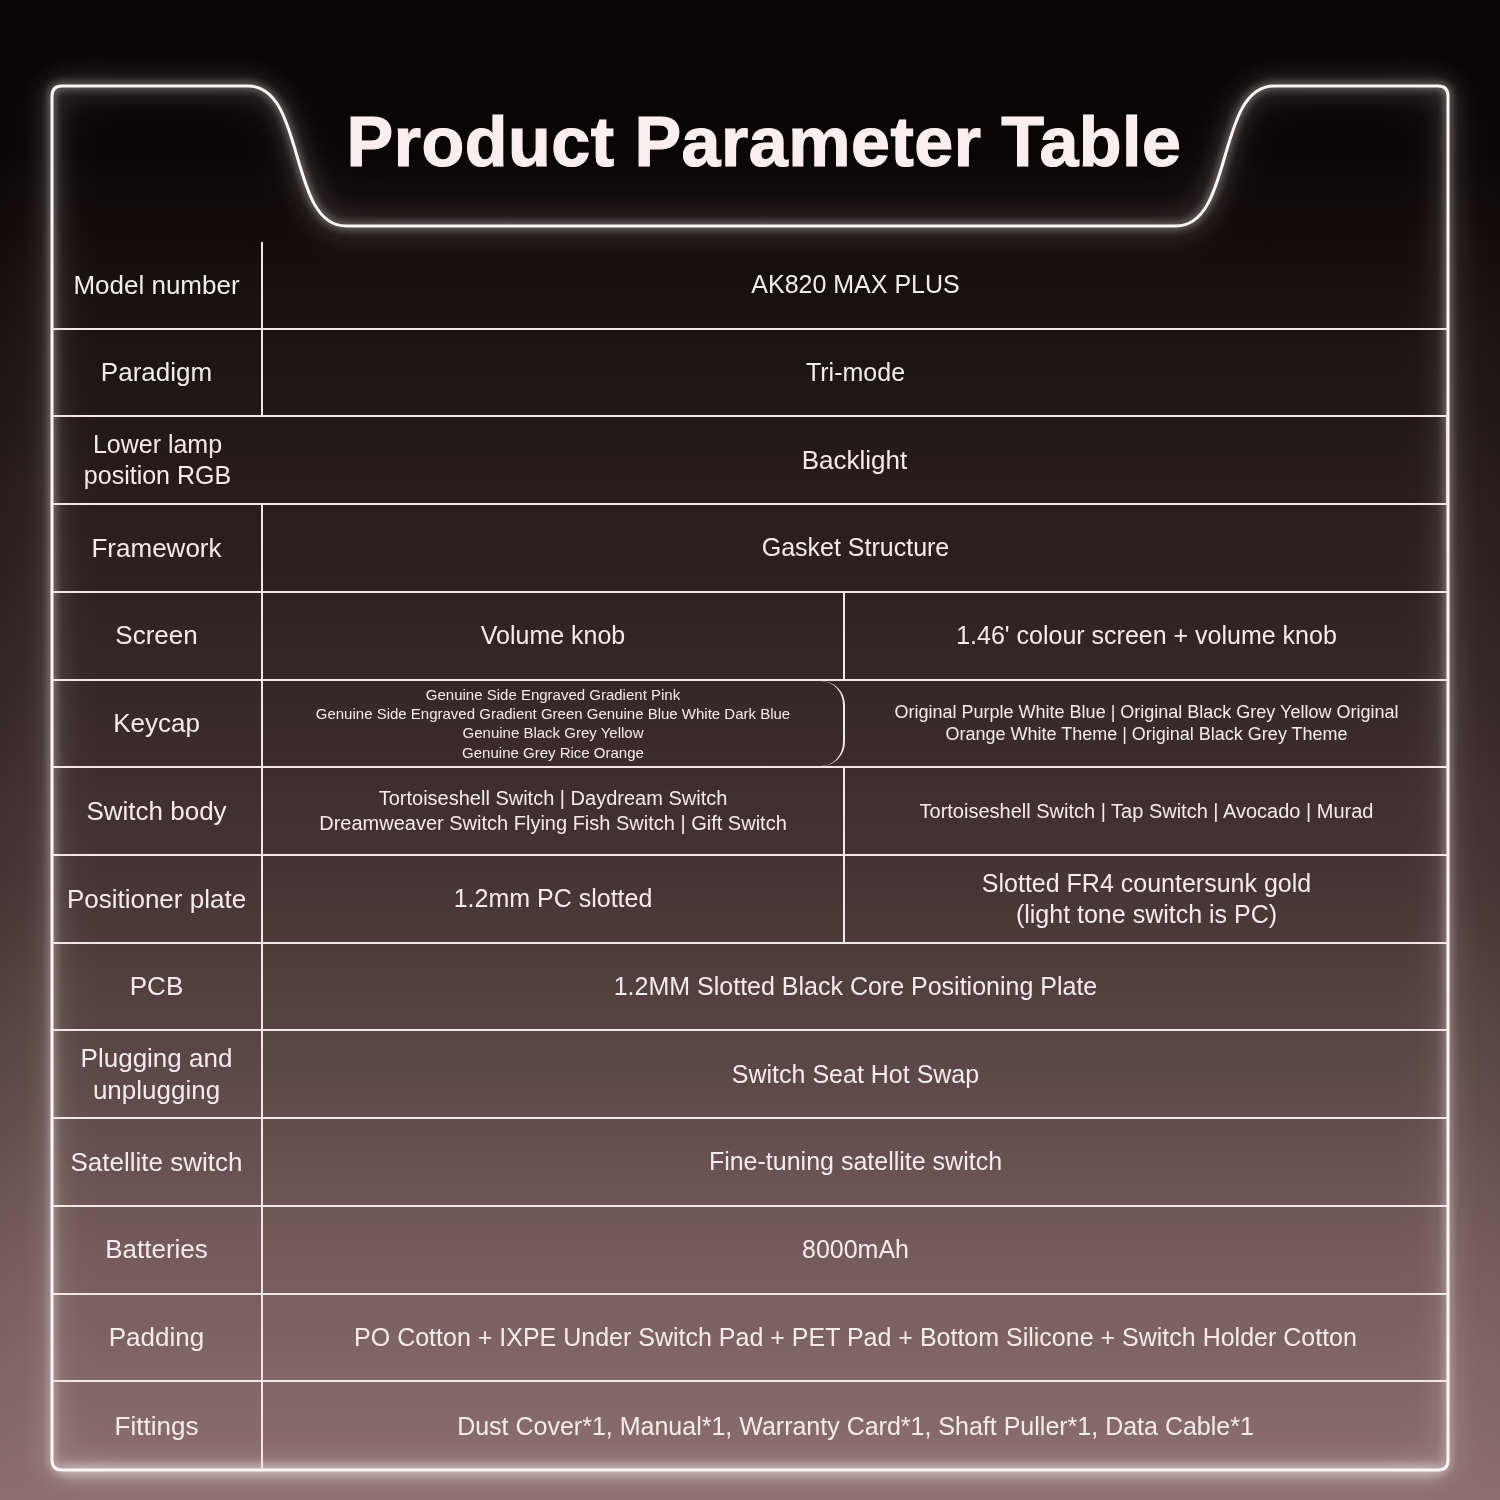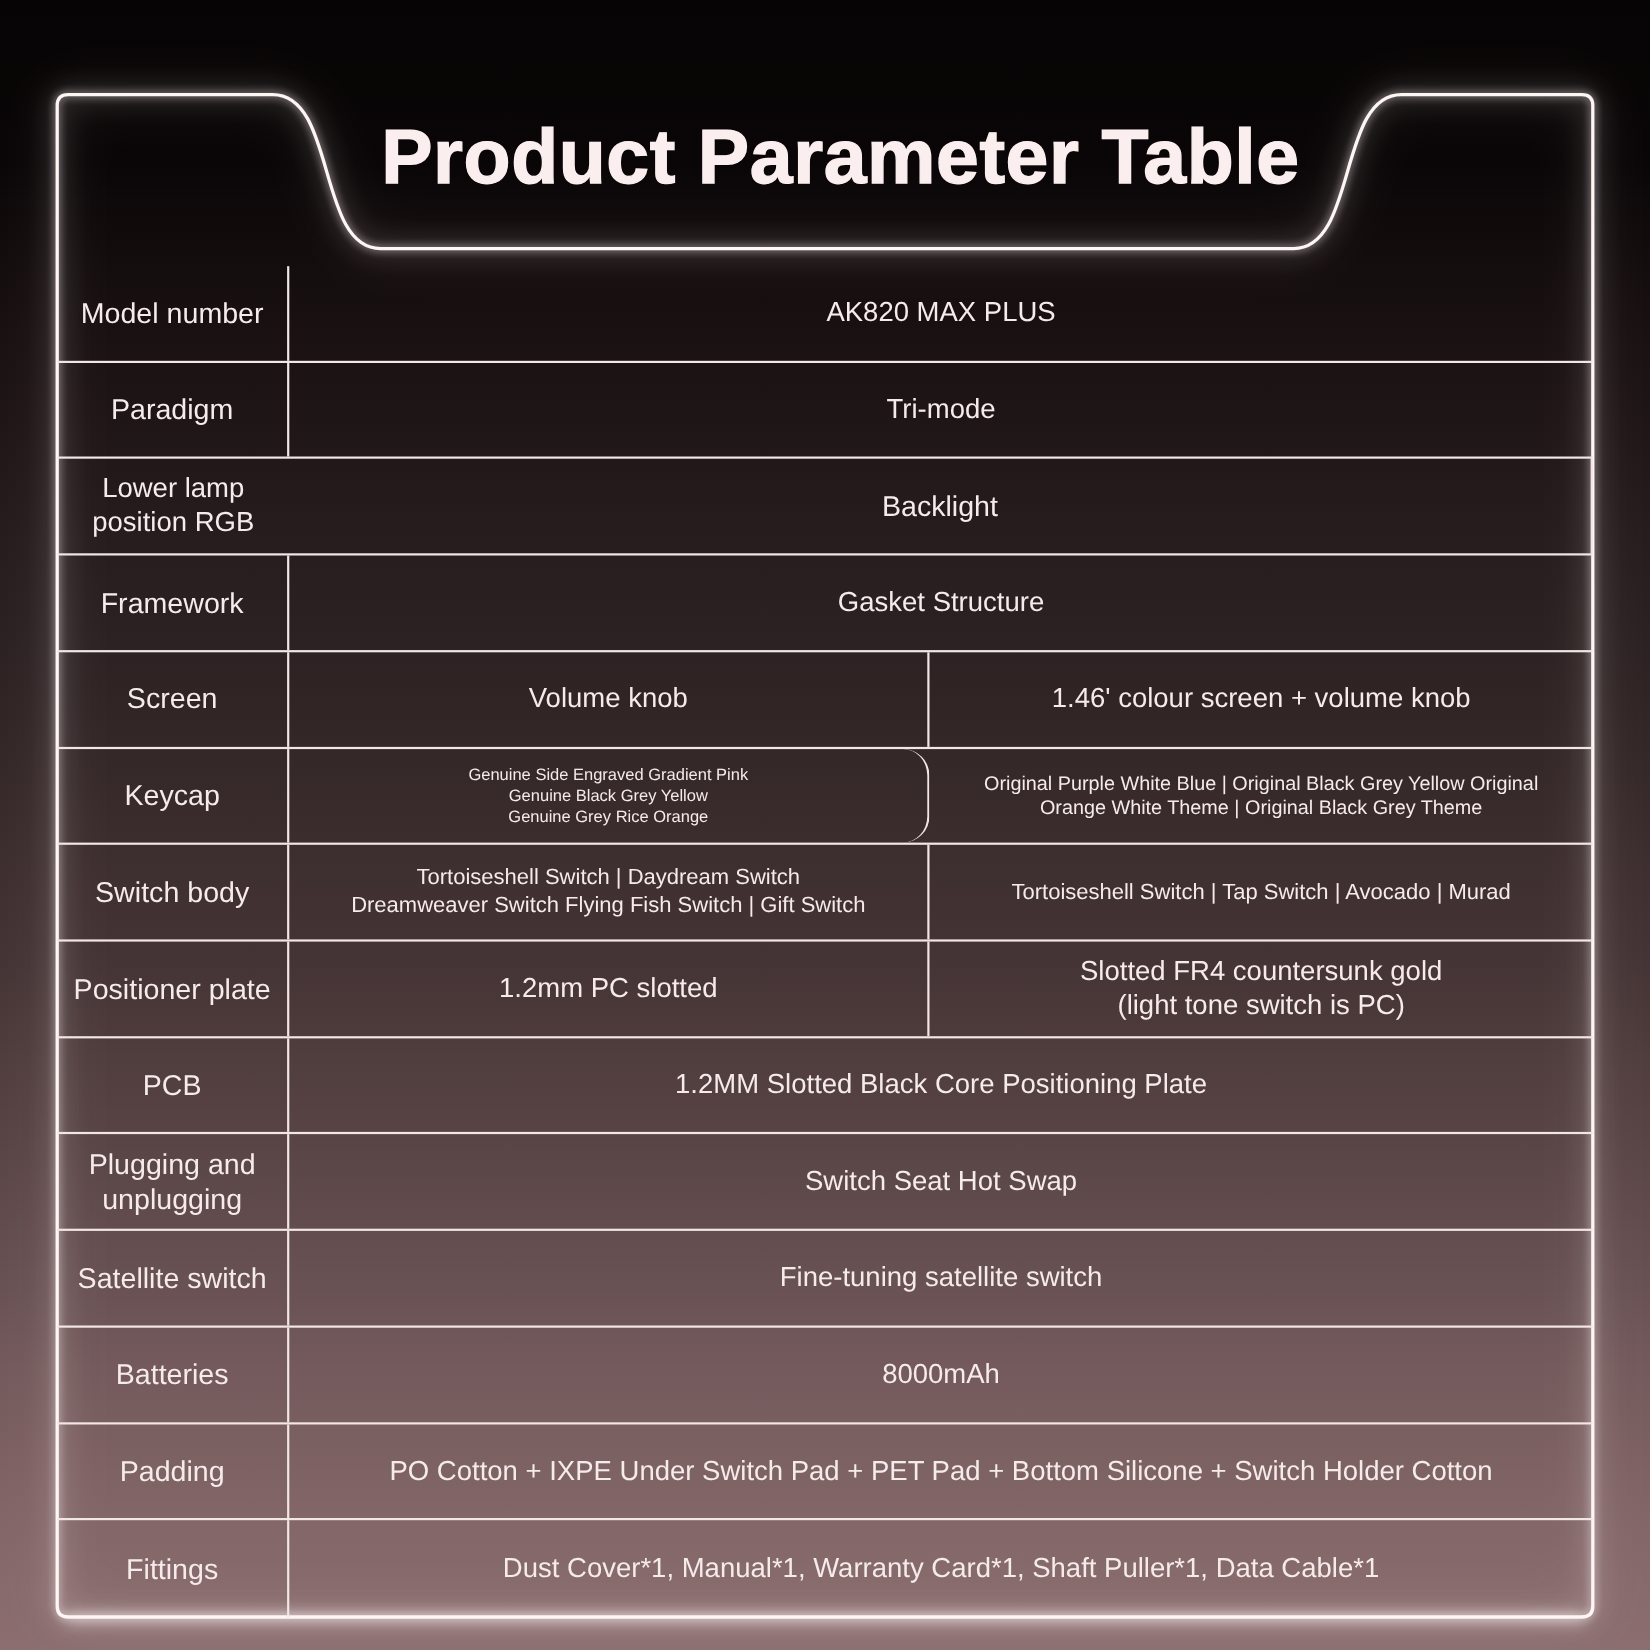--- a/index.html
+++ b/index.html
@@ -108,20 +108,21 @@
     <div class="row split">
       <div class="cell lab">Screen</div>
       <div class="cell mid">Volume knob</div>
       <div class="cell">1.46' colour screen + volume knob</div>
     </div>
 
     <div class="row split">
       <div class="cell lab">Keycap</div>
       <div class="cell mid small4">
         <div>Genuine Side Engraved Gradient Pink</div>
+        <div>Genuine Side Engraved Gradient Green Genuine Blue White Dark Blue</div>
         <div>Genuine Black Grey Yellow</div>
         <div>Genuine Grey Rice Orange</div>
       </div>
       <div class="cell sz18">
         <div>Original Purple White Blue | Original Black Grey Yellow Original</div>
         <div>Orange White Theme | Original Black Grey Theme</div>
       </div>
     </div>
 
     <div class="row split">

